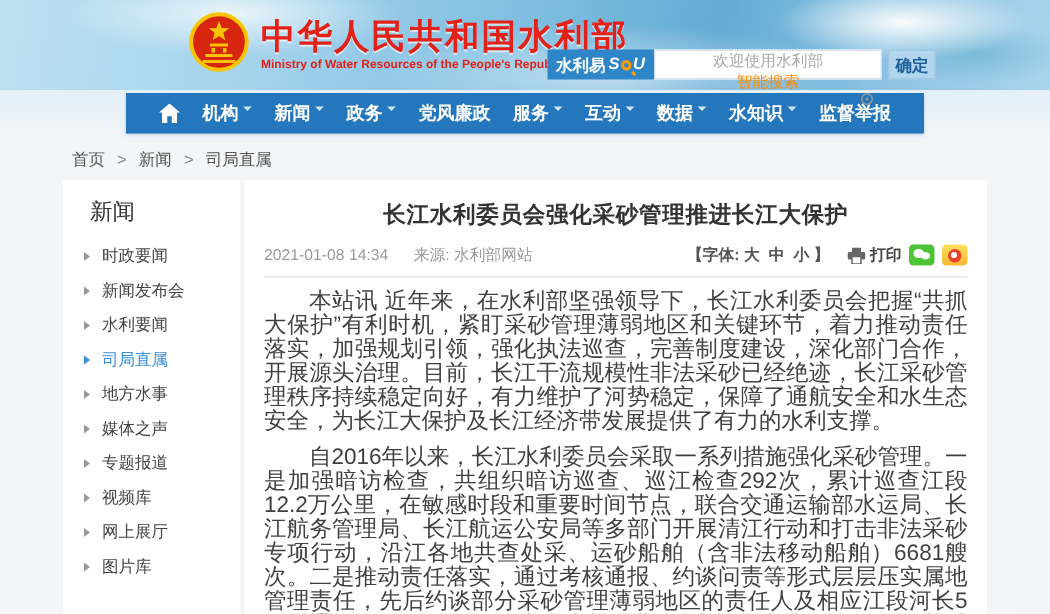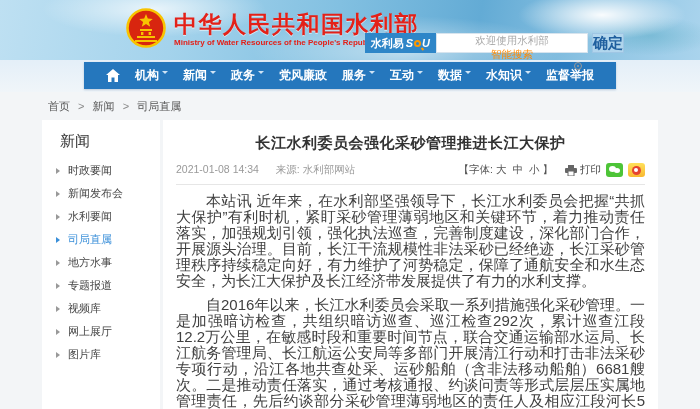--- a/index.html
+++ b/index.html
@@ -34,21 +34,21 @@
     transform:rotate(45deg); left:5px; top:6px; }
   .search-input { background:#fff; width:152px; height:20px; display:flex; align-items:center;
     padding:0 5px; font-size:10.5px; cursor:text; border:1px solid #d7e4ee;flex-direction:column; }
   .ph { color:#a9a9a9; white-space:nowrap; }
   .ph.hl { color:#ff8a00; }
   .circle-icon { margin-left:auto; width:8px; height:8px; border:1px solid #9a9a9a; border-radius:50%;
     position:relative; cursor:pointer; flex:0 0 auto; }
   .circle-icon::after { content:""; position:absolute; left:2px; top:2px; width:2px; height:2px;
     border-radius:50%; background:#9a9a9a; }
   .search-btn { margin-left:4px; width:32px; height:20px; background:rgba(188,219,240,.75);
-    border:1px solid #9fc6e4; color:#1f5f9e; font-size:15px; font-weight:bold; cursor:pointer;
+    border:1px solid #9fc6e4; color:#1f5f9e; font-size:11px; font-weight:bold; cursor:pointer;
     font-family:inherit; }
 
   
   .nav-wrap { background:linear-gradient(#e4eff8,#f0f5f9); padding:2px 0 3px; }
   .nav { width:532px; margin:0 auto; height:27px; background:#2577bd;
     display:flex; justify-content:space-between; padding:0 22px;
     box-shadow:0 1px 2px rgba(30,80,130,.25); }
   .nav a { color:#fff; font-size:12px; font-weight:bold; text-decoration:none; cursor:pointer;
     display:flex; align-items:center; white-space:nowrap; }
   .has-caret::after { content:""; display:inline-block; width:0; height:0;
@@ -72,21 +72,21 @@
     display:inline-block; margin-right:5px; flex:0 0 auto; }
   .side-item.active { color:#3a8fd9; }
   .side-item.active .arr { border-left-color:#3a8fd9; }
 
   .article { flex:1; background:#fff; padding:6px 13px 0; }
   .article h1 { font-size:15px; font-weight:bold; color:#333; text-align:center;
     margin:8px 0 10px; letter-spacing:.5px; }
   .meta { display:flex; justify-content:space-between; align-items:center;
     font-size:10.5px; color:#999; }
   .meta-left span { margin-right:14px; }
-  .meta-right { display:flex; align-items:center; color:#555; }
+  .meta-right { display:flex; align-items:center; color:#555;font-weight:bold; }
   .meta-right .fs-opt { margin:0 3px; cursor:pointer; color:#555; text-decoration:none; }
   .print-link { display:flex; align-items:center; margin-left:12px; cursor:pointer; color:#444;
     text-decoration:none; }
   .print-link svg { margin-right:3px; }
   .share-icon { width:17px; height:14px; border-radius:3px; margin-left:5px; cursor:pointer;
     display:inline-block; position:relative; }
   .wechat { background:#4dc437; }
   .wechat::before { content:""; position:absolute; left:3px; top:3px; width:7px; height:6px;
     background:#fff; border-radius:50%; }
   .wechat::after { content:""; position:absolute; left:8px; top:5px; width:6px; height:5px;
@@ -206,20 +206,24 @@
         <li class="side-item active">
             <span class="arr"></span>
             <span>司局直属</span>
           </li>
         <li class="side-item">
             <span class="arr"></span>
             <span>地方水事</span>
           </li>
         <li class="side-item">
             <span class="arr"></span>
+            <span>媒体之声</span>
+          </li>
+        <li class="side-item">
+            <span class="arr"></span>
             <span>专题报道</span>
           </li>
         <li class="side-item">
             <span class="arr"></span>
             <span>视频库</span>
           </li>
         <li class="side-item">
             <span class="arr"></span>
             <span>网上展厅</span>
           </li>

